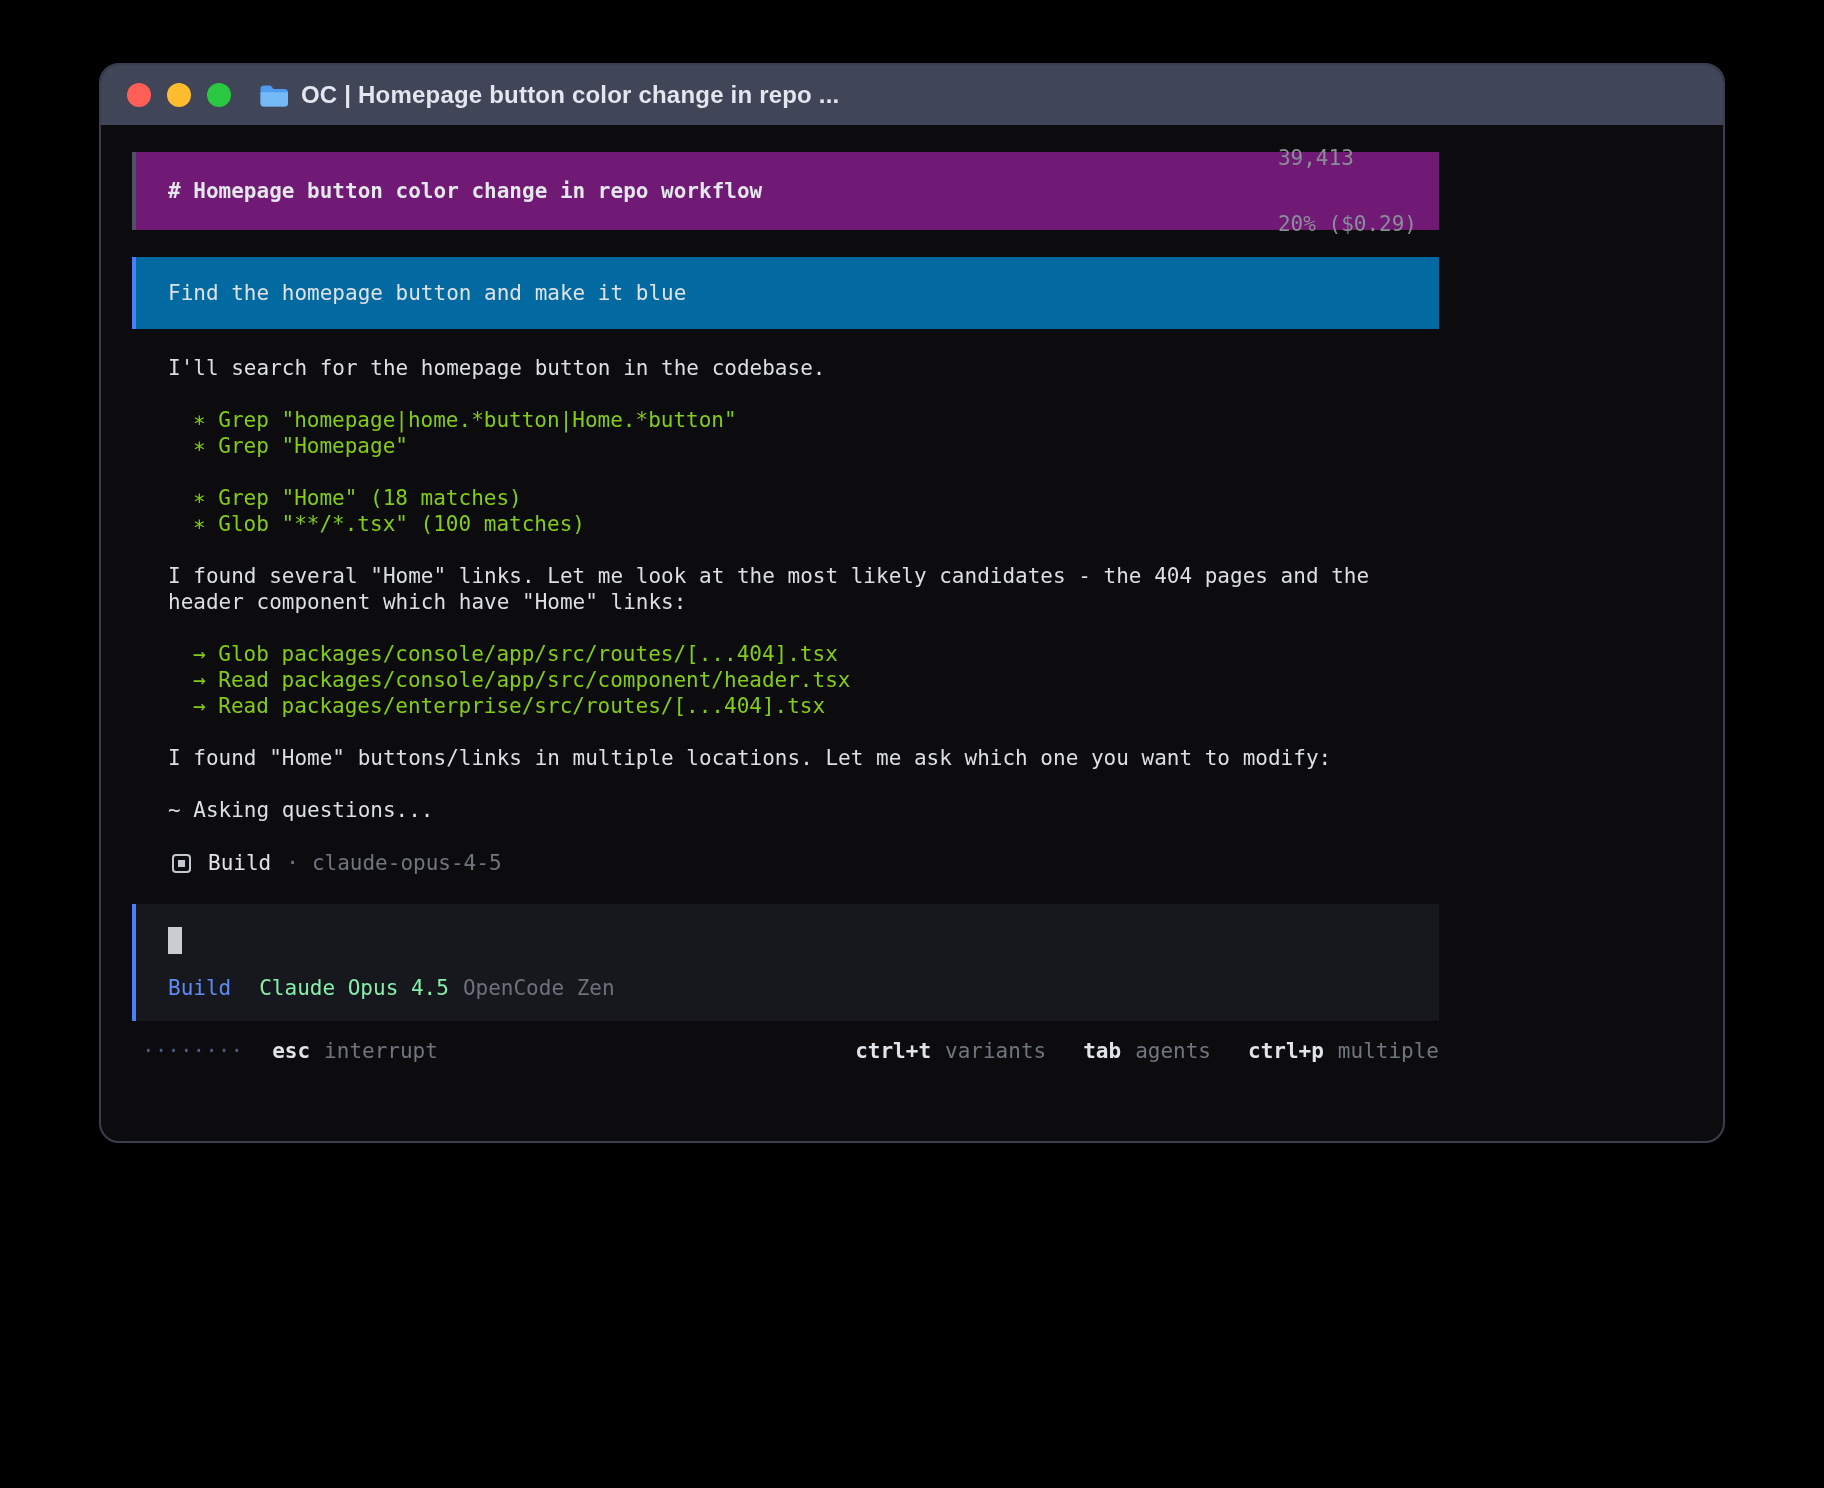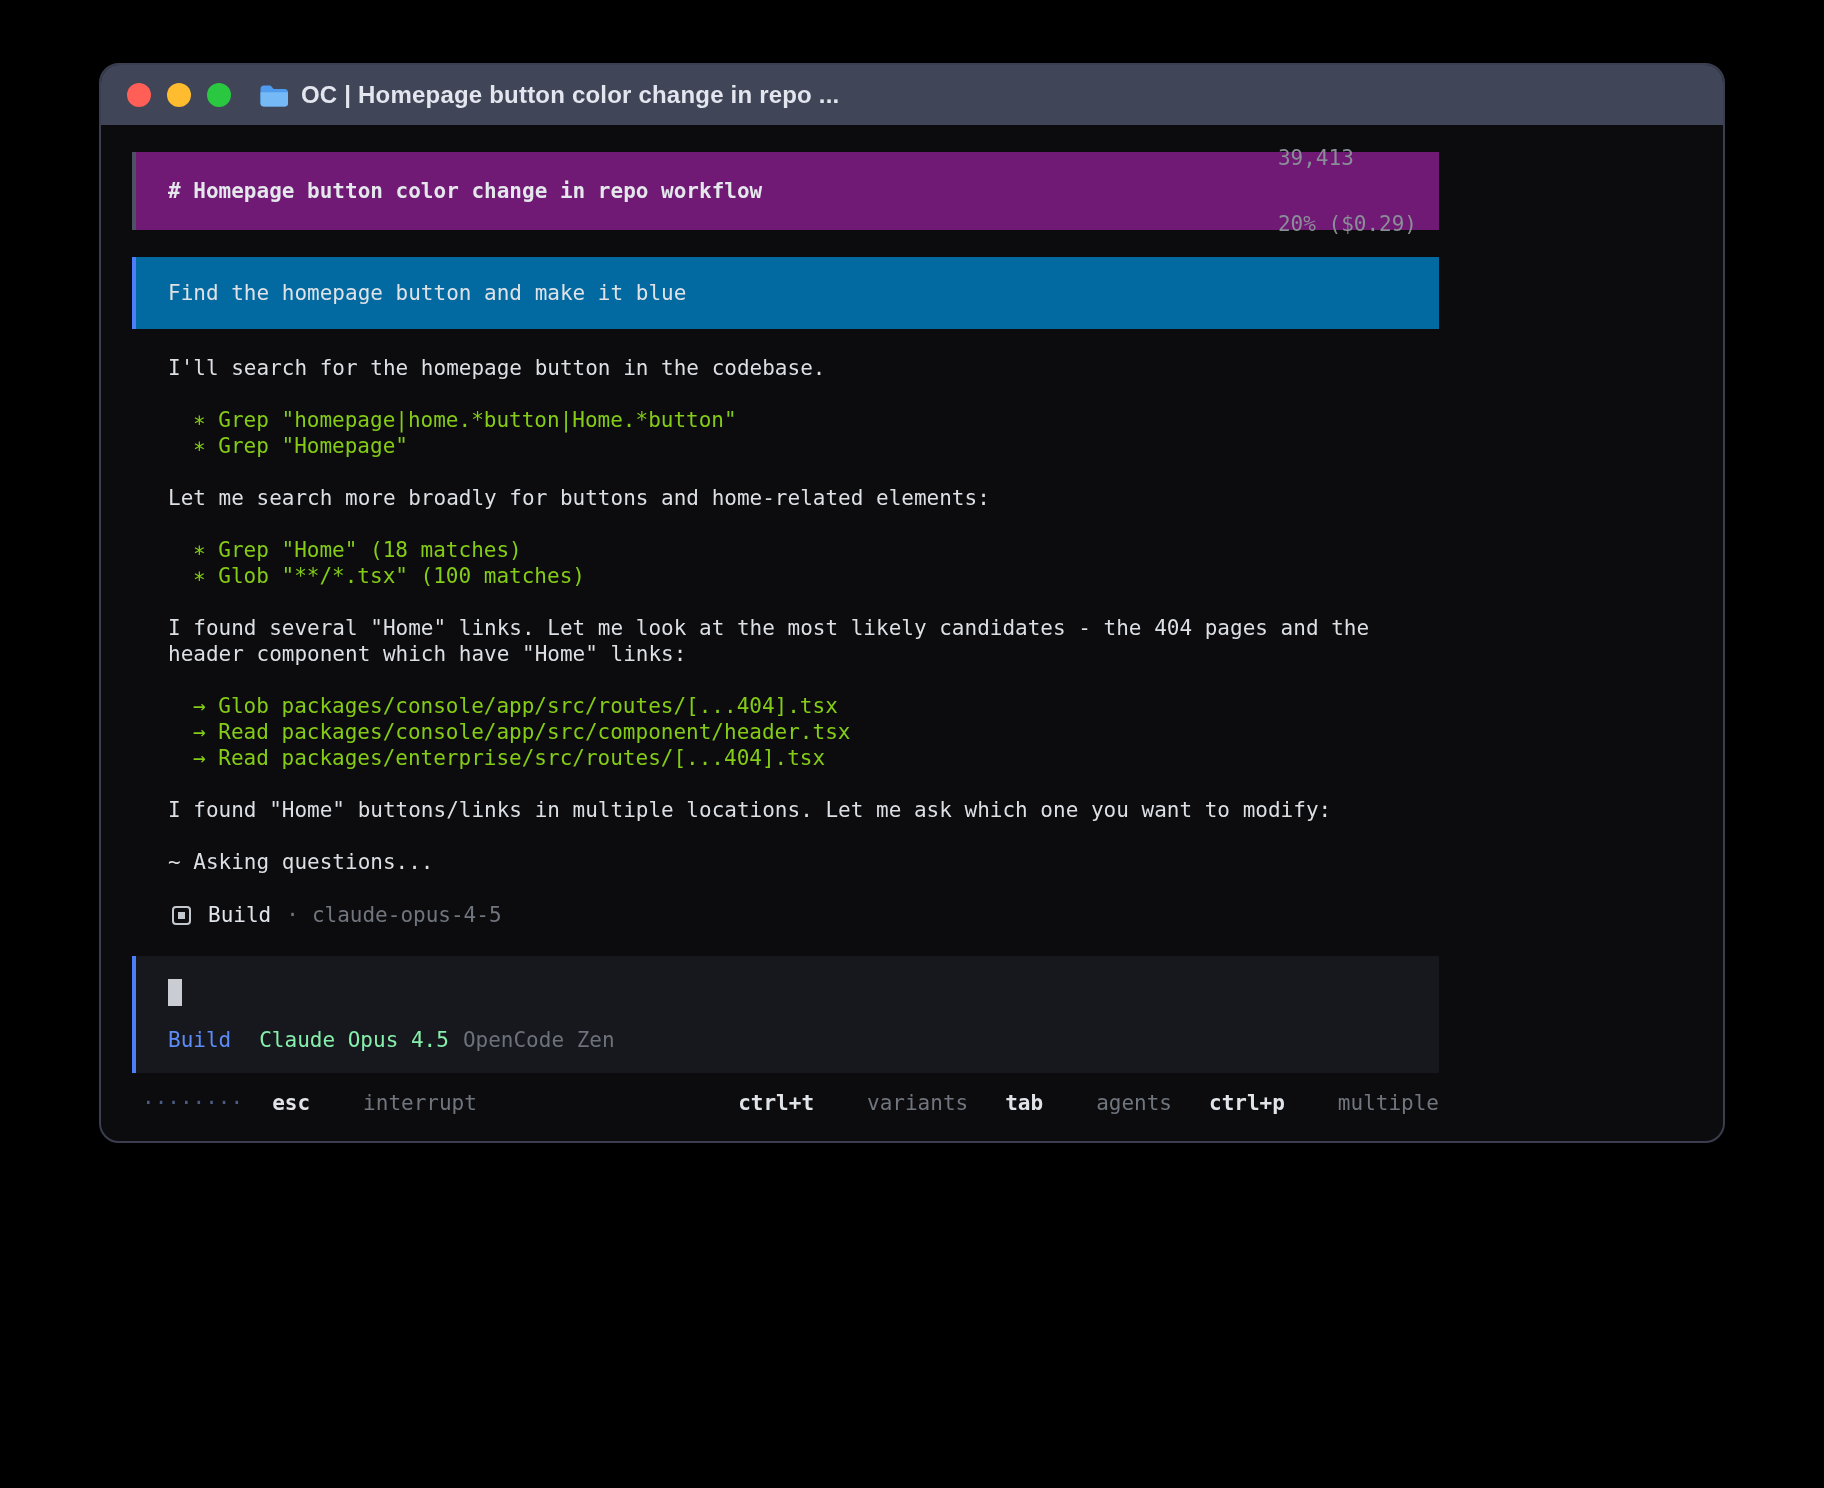--- a/index.html
+++ b/index.html
@@ -80,21 +80,21 @@
   .input-model { color:#86efac; margin-right:14px; }
   .input-provider { color:#6d717b; }
 
   .statusbar {
     margin-top:17px; display:flex; justify-content:space-between;
     align-items:center; padding-left:10px; line-height:26px;
   }
   .status-left { display:flex; align-items:center; }
   .spinner { color:#4d5c82; }
   .key { color:#e0e3e8; font-weight:700; }
-  .hint-label { color:#70757e;margin-left:39px; }
+  .hint-label { color:#70757e; }
   .status-left .key { margin-left:29px; margin-right:14px; }
   .status-right { display:flex; align-items:center; gap:37px; }
   .hint { display:flex; align-items:center; gap:14px; }
 </style>
 </head>
 <body>
 
 <div class="desktop">
   <div class="window">
 
@@ -131,23 +131,20 @@
         </div>
 
         <div class="conversation">
           <div class="convo-block text">
             <div class="line">I'll search for the homepage button in the codebase.</div>
           </div>
           <div class="convo-block tool">
             <div class="line">∗ Grep "homepage|home.*button|Home.*button"</div>
             <div class="line">∗ Grep "Homepage"</div>
           </div>
-          <div class="convo-block text">
-            <div class="line">Let me search more broadly for buttons and home-related elements:</div>
-          </div>
           <div class="convo-block tool">
             <div class="line">∗ Grep "Home" (18 matches)</div>
             <div class="line">∗ Glob "**/*.tsx" (100 matches)</div>
           </div>
           <div class="convo-block text">
             <div class="line">I found several "Home" links. Let me look at the most likely candidates - the 404 pages and the</div>
             <div class="line">header component which have "Home" links:</div>
           </div>
           <div class="convo-block tool">
             <div class="line">→ Glob packages/console/app/src/routes/[...404].tsx</div>

